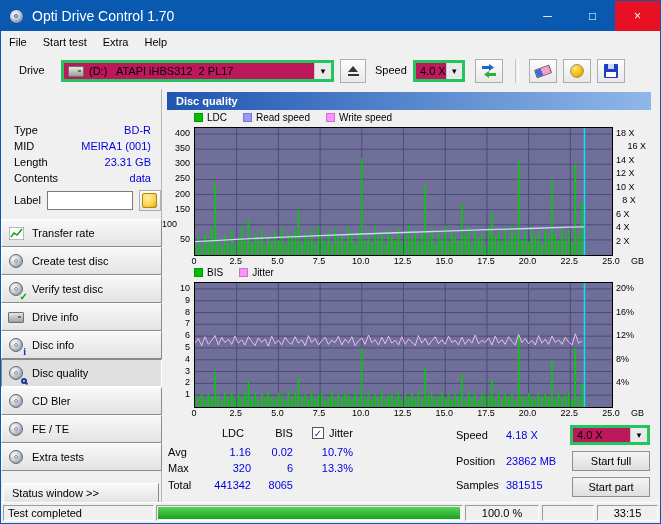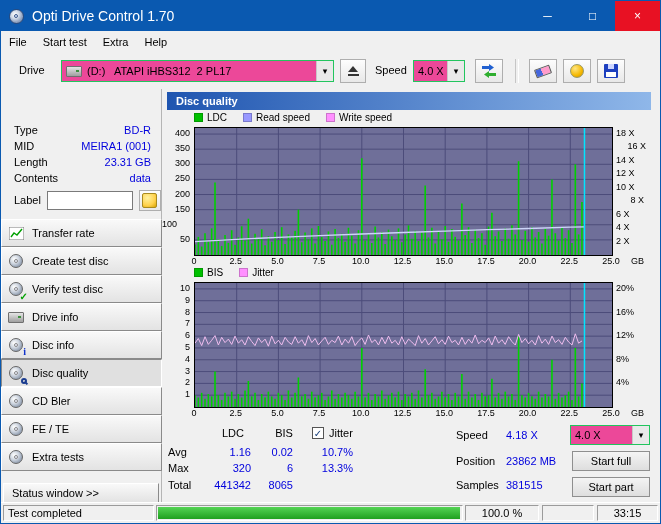--- a/index.html
+++ b/index.html
@@ -20,21 +20,21 @@
     font-size:12px;color:#fff;}
   .wbtn.close{background:#e81123;}
   
   .menubar{position:absolute;left:0;top:30px;right:0;height:22px;background:#f0f0f0;
     display:flex;align-items:center;border-bottom:1px solid #e3e3e3;}
   .menu-item{padding:0 8px;height:100%;display:flex;align-items:center;}
   
   .toolbar{position:absolute;left:0;top:52px;right:0;height:36px;background:#f0f0f0;
     border-bottom:1px solid #cfcfcf;}
   .tlabel{position:absolute;top:11px;}
-  .combo{position:absolute;background:#ec4899;border:1px solid #22c55e;display:flex;
+  .combo{position:absolute;background:#be185d;border:3px solid #22c55e;display:flex;
     align-items:center;box-sizing:border-box;overflow:hidden;text-align:center;}
   .combo .ctext{padding-left:4px;display:flex;align-items:center;gap:5px;}
   .combo .arrow{margin-left:auto;width:16px;align-self:stretch;display:flex;align-items:center;
     justify-content:center;border-left:1px solid #c8c8c8;background:#e9e9e9;font-size:9px;}
   .pre{white-space:pre;}
   .tbtn{position:absolute;border:1px solid #aeaeae;background:linear-gradient(#fdfdfd,#e8e8e8);
     display:flex;align-items:center;justify-content:center;box-sizing:border-box;}
   .vsep{position:absolute;width:2px;border-left:1px solid #c6c6c6;border-right:1px solid #fff;}
   .drive-ic{width:14px;height:9px;background:linear-gradient(#e6e6e6,#9f9f9f);
     border:1px solid #6f6f6f;border-radius:1px;position:relative;}
@@ -622,21 +622,21 @@
       <span class="axl" style="left: 0px; top: 84.4048px; width: 28px; text-align: right;">250</span>
       <span class="axl" style="left: 0px; top: 99.5238px; width: 28px; text-align: right;">200</span>
       <span class="axl" style="left: 0px; top: 114.643px; width: 28px; text-align: right;">150</span>
       <span class="axl" style="left: 0px; top: 129.762px; width: 28px; text-align: left;">100</span>
       <span class="axl" style="left: 0px; top: 144.881px; width: 28px; text-align: right;">50</span>
       <span class="axl" style="left: 454px; top: 39.0476px; width: 30px; text-align: left;">18 X</span>
       <span class="axl" style="left: 454px; top: 52.4868px; width: 30px; text-align: right;">16 X</span>
       <span class="axl" style="left: 454px; top: 65.9259px; width: 30px; text-align: left;">14 X</span>
       <span class="axl" style="left: 454px; top: 79.3651px; width: 30px; text-align: left;">12 X</span>
       <span class="axl" style="left: 454px; top: 92.8042px; width: 30px; text-align: left;">10 X</span>
-      <span class="axl" style="left: 452px; top: 106.243px; width: 30px; text-align: right;">8 X</span>
+      <span class="axl" style="left: 452px; top: 106.243px; width: 30px; text-align: center;">8 X</span>
       <span class="axl" style="left: 454px; top: 119.683px; width: 30px; text-align: left;">6 X</span>
       <span class="axl" style="left: 454px; top: 133.122px; width: 30px; text-align: left;">4 X</span>
       <span class="axl" style="left: 454px; top: 146.561px; width: 30px; text-align: left;">2 X</span>
       <span class="axl" style="left: 16px; top: 167px; width: 32px; text-align: center;">0</span>
       <span class="axl" style="left: 57.7px; top: 167px; width: 32px; text-align: center;">2.5</span>
       <span class="axl" style="left: 99.4px; top: 167px; width: 32px; text-align: center;">5.0</span>
       <span class="axl" style="left: 141.1px; top: 167px; width: 32px; text-align: center;">7.5</span>
       <span class="axl" style="left: 182.8px; top: 167px; width: 32px; text-align: center;">10.0</span>
       <span class="axl" style="left: 224.5px; top: 167px; width: 32px; text-align: center;">12.5</span>
       <span class="axl" style="left: 266.2px; top: 167px; width: 32px; text-align: center;">15.0</span>

